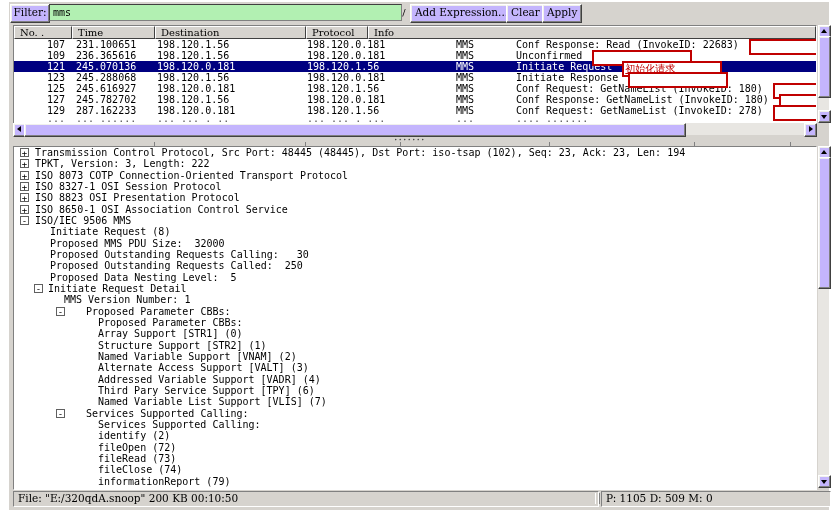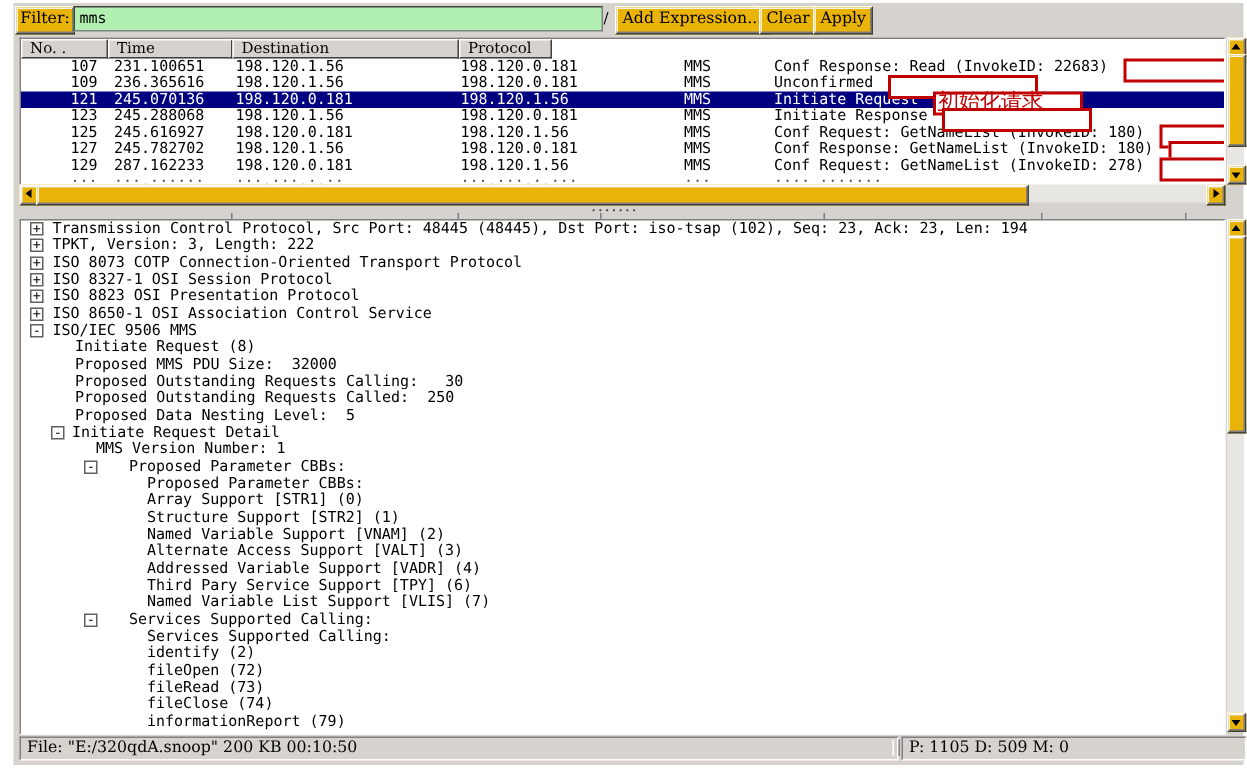--- a/index.html
+++ b/index.html
@@ -1,21 +1,21 @@
 <!DOCTYPE html>
 <html><head>
 <meta charset="utf-8">
 <style>
   html,body{margin:0;padding:0;}
   #screen{position:relative;width:831px;height:512px;background:#ffffff;overflow:hidden;
           font-family:"DejaVu Serif", serif;font-size:11px;color:#000;}
   #win{position:absolute;left:9px;top:2px;width:820px;height:508px;background:#d6d3ce;}
 
   
-  .raised{border:1px solid;border-color:#ffffff #404040 #404040 #ffffff;background:#eab308;
+  .raised{border:1px solid;border-color:#ffffff #404040 #404040 #ffffff;background:#c4b5fd;
           box-shadow:inset -1px -1px 0 #808080, inset 1px 1px 0 #f0f0ec;}
 
   
   #filterbar{position:absolute;left:0;top:1px;width:820px;height:20px;}
   #filter-btn{position:absolute;left:1px;top:1px;width:38px;height:17px;font-size:10.5px;
               text-align:center;line-height:15px;cursor:pointer;}
   #filter-input{position:absolute;left:40px;top:1px;width:348px;height:15px;background:#b2f0b2;
                 border:1px solid;border-color:#404040 #808080 #808080 #404040;
                 font-family:"DejaVu Sans Mono", monospace;font-size:10px;line-height:15px;padding-left:3px;}
   #filter-combo{position:absolute;left:390px;top:1px;width:10px;height:17px;font-size:10px;
@@ -34,21 +34,21 @@
          font-family:"DejaVu Serif", serif;background:#d6d3ce;border:1px solid;
          border-color:#ffffff #404040 #404040 #ffffff;overflow:hidden;white-space:pre;cursor:pointer;}
   .c-no{width:51px;}  .c-time{width:76px;} .c-src{width:145px;} .c-dst{width:144px;}
   .c-proto{width:55px;} .c-info{flex:1;}
   .prow{display:flex;height:11px;line-height:11px;white-space:pre;cursor:pointer;position:relative;}
   .prow .cell{flex:none;overflow:visible;padding-left:5px;height:11px;}
   .prow .c-no{text-align:right;padding-right:6px;padding-left:0;}
   .prow.sel{background:#000080;color:#fff;}
   .annot{display:inline-block;position:relative;z-index:5;margin-left:10px;margin-top:0;
          background:#ffffff;border:2px solid #c00000;color:#c00000;height:11px;line-height:11px;
-         padding:0 3px 1px 1px;min-width:92px;font-size:14px;vertical-align:top;text-decoration:underline;}
+         padding:0 3px 1px 1px;min-width:92px;font-size:10px;vertical-align:top;text-decoration:underline;}
   #partial-row{height:7px;overflow:hidden;color:#555;}
 
   
   .vsb{position:absolute;width:11px;background:#e8e6e2;}
   #plist-vsb{left:809px;top:23px;height:98px;}
   #tree-vsb{left:809px;top:144px;height:342px;}
   .sb-btn{position:absolute;left:0;width:11px;height:11px;cursor:pointer;}
   .sb-up{top:0;} .sb-down{bottom:0;}
   .vsb .thumb{position:absolute;left:0;width:11px;cursor:pointer;}
   #plist-vsb .thumb{top:11px;height:60px;}
@@ -101,20 +101,21 @@
     <div id="btn-clear" class="fbtn raised">Clear</div>
     <div id="btn-apply" class="fbtn raised">Apply</div>
   </div>
 
   <div id="plist">
     <div id="plist-header">
       <div class="hcell c-no">No. .</div>
       <div class="hcell c-time">Time</div>
       <div class="hcell c-dst">Destination</div>
       <div class="hcell c-proto">Protocol</div>
+      <div class="hcell c-info">Info</div>
     </div>
     <div id="plist-rows">
           <div class="prow">
     <span class="cell c-no">107</span>
     <span class="cell c-time">231.100651</span>
     <span class="cell c-src">198.120.1.56</span>
     <span class="cell c-dst">198.120.0.181</span>
     <span class="cell c-proto">MMS</span>
     <span class="cell c-info"><span class="info-text">Conf Response: Read (InvokeID: 22683)</span><span class="annot" hidden=""></span></span>
   </div>

